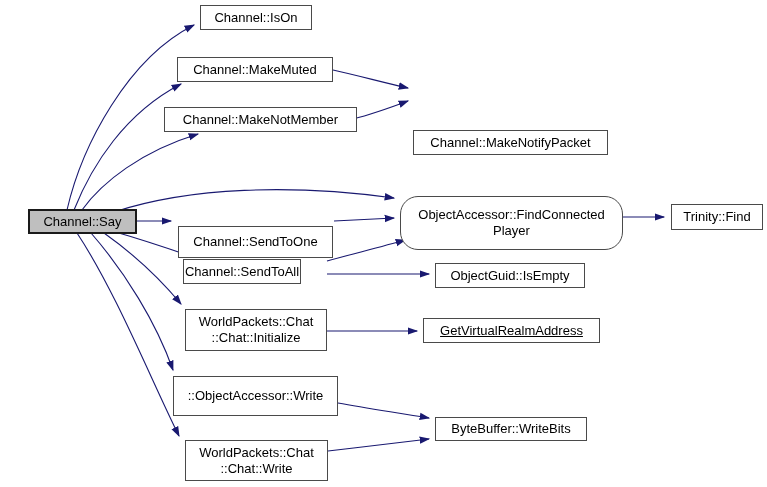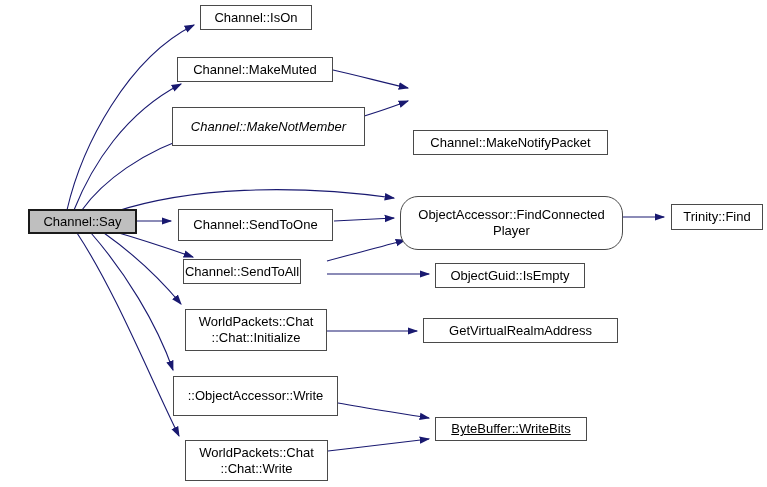--- a/index.html
+++ b/index.html
@@ -50,53 +50,53 @@
   <div id="nodes">
       <div class="node highlight" style="left: 5px; top: 209px; width: 109px; height: 25px;">
         <div>Channel::Say</div>
       </div>
       <div class="node" style="left: 200px; top: 5px; width: 112px; height: 25px;">
         <div>Channel::IsOn</div>
       </div>
       <div class="node" style="left: 177px; top: 57px; width: 156px; height: 25px;">
         <div>Channel::MakeMuted</div>
       </div>
-      <div class="node" style="left: 172px; top: 107px; width: 193px; height: 39px; font-style: italic;">
+      <div class="node" style="left: 164px; top: 107px; width: 193px; height: 25px;">
         <div>Channel::MakeNotMember</div>
       </div>
       <div class="node" style="left: 413px; top: 82px; width: 195px; height: 25px; margin-top: 48px;">
         <div>Channel::MakeNotifyPacket</div>
       </div>
       <div class="node" style="left: 400px; top: 196px; width: 223px; height: 54px; border-radius: 18px;">
         <div>ObjectAccessor::FindConnected</div>
         <div>Player</div>
       </div>
       <div class="node" style="left: 671px; top: 204px; width: 92px; height: 26px;">
         <div>Trinity::Find</div>
       </div>
-      <div class="node" style="left: 178px; top: 209px; width: 155px; height: 32px;">
+      <div class="node" style="left: 178px; top: 226px; width: 155px; height: 32px;">
         <div>Channel::SendToOne</div>
       </div>
       <div class="node" style="left: 183px; top: 259px; width: 118px; height: 25px;">
         <div>Channel::SendToAll</div>
       </div>
       <div class="node" style="left: 435px; top: 263px; width: 150px; height: 25px;">
         <div>ObjectGuid::IsEmpty</div>
       </div>
       <div class="node" style="left: 185px; top: 309px; width: 142px; height: 42px;">
         <div>WorldPackets::Chat</div>
         <div>::Chat::Initialize</div>
       </div>
-      <div class="node" style="left: 423px; top: 318px; width: 195px; height: 25px;">
+      <div class="node" style="left: 423px; top: 318px; width: 177px; height: 25px; text-decoration: underline;">
         <div>GetVirtualRealmAddress</div>
       </div>
       <div class="node" style="left: 173px; top: 376px; width: 165px; height: 40px;">
         <div>::ObjectAccessor::Write</div>
       </div>
-      <div class="node" style="left: 435px; top: 417px; width: 152px; height: 24px; text-decoration: underline;">
+      <div class="node" style="left: 435px; top: 417px; width: 152px; height: 24px;">
         <div>ByteBuffer::WriteBits</div>
       </div>
       <div class="node" style="left: 185px; top: 440px; width: 143px; height: 41px;">
         <div>WorldPackets::Chat</div>
         <div>::Chat::Write</div>
       </div>
     </div>
 </div>
 
 </body></html>

